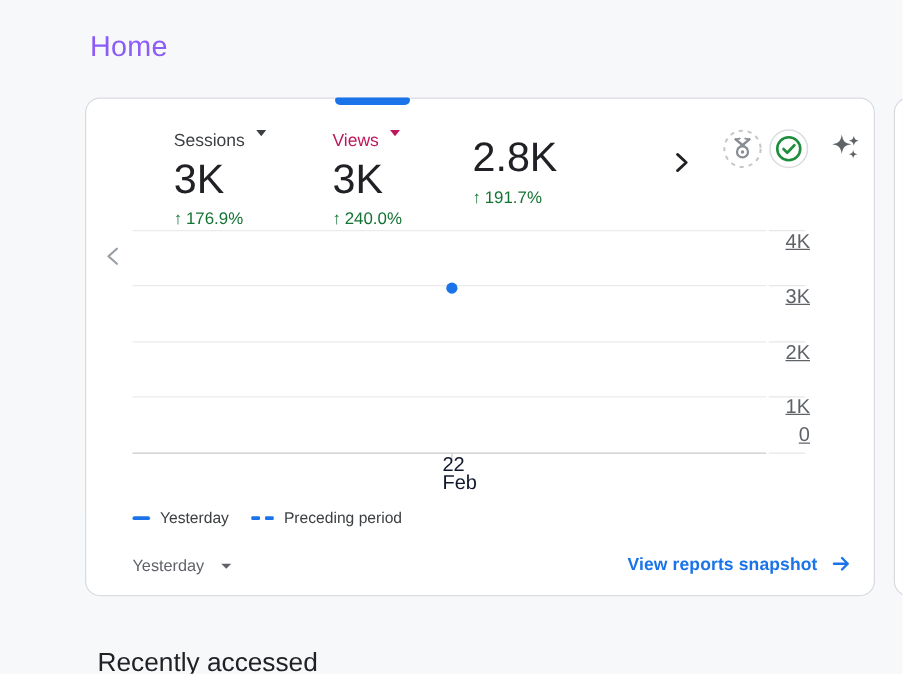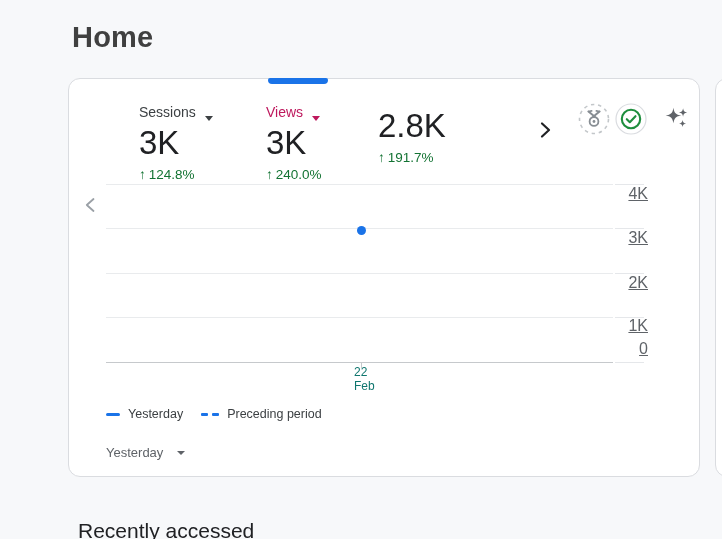--- a/index.html
+++ b/index.html
@@ -6,21 +6,21 @@
   body{
     position:relative;
     width:722px;height:539px;
     overflow:hidden;
     background:#f7f8fa;
     font-family:"Liberation Sans", sans-serif;
     -webkit-font-smoothing:antialiased;
   }
   .page-title{
     position:absolute;left:72px;top:23px;
-    font-size:29px;line-height:28px;font-weight:700;color:#404040;
+    font-size:23px;line-height:28px;font-weight:400;color:#8b5cf6;
     letter-spacing:.2px;margin:0;
   }
   
   .card{
     position:absolute;left:68px;top:78px;width:632px;height:399px;
     background:#ffffff;border:1px solid #dadce0;border-radius:12px;
     box-sizing:border-box;
   }
   .tab-indicator{
     position:absolute;left:199px;top:-1px;width:60px;height:6px;
@@ -31,21 +31,21 @@
     width:22px;height:22px;cursor:pointer;
   }
   .chev.left{left:11px;top:115px;}
   .chev.right{left:465px;top:40px;}
   
   .metric{position:absolute;top:25px;}
   .metric.m0{left:70px;}
   .metric.m1{left:197px;}
   .metric.m2{left:309px;}
   .metric-label{
-    display:flex;align-items:flex-end;
+    display:flex;align-items:flex-start;
     font-size:14px;line-height:17px;color:#3c4043;
     background:none;border:none;padding:0;cursor:pointer;
     font-family:"Liberation Sans", sans-serif;
   }
   .metric.m1 .metric-label{color:#be185d;}
   .tri{
     width:0;height:0;display:inline-block;margin-left:9px;
     border-left:4.5px solid transparent;border-right:4.5px solid transparent;
     border-top:5px solid currentColor;
   }
@@ -77,21 +77,21 @@
     font-size:16px;line-height:13px;color:#5f6368;text-decoration:underline;
   }
   .ylab.y0{top:108px}.ylab.y1{top:152px}.ylab.y2{top:197px}.ylab.y3{top:240px}.ylab.y4{top:263px}
   .dot{
     position:absolute;left:288px;top:147px;width:9px;height:9px;border-radius:50%;
     background:#1a73e8;
   }
   .xtick{position:absolute;left:292px;top:284px;width:1px;height:5px;background:#c6c9cc;}
   .xlab{
     position:absolute;left:285px;top:287px;
-    font-size:12px;line-height:13.5px;color:#0f766e;
+    font-size:16px;line-height:13.5px;color:#0f172a;
   }
   
   .legend{
     position:absolute;left:37px;top:327px;height:16px;
     display:flex;align-items:center;
     font-size:12.5px;color:#3c4043;
   }
   .sw-solid{width:14px;height:3px;border-radius:2px;background:#1a73e8;margin-right:8px;}
   .sw-dash{display:flex;gap:4px;margin-left:18px;margin-right:8px;}
   .sw-dash i{width:7px;height:3px;border-radius:1px;background:#1a73e8;display:block;}
@@ -137,21 +137,21 @@
   </button>
 
   <div class="metric m0">
     <button class="metric-label">
       <span>Sessions</span>
       <span class="tri"></span>
     </button>
     <div class="metric-value">3K</div>
     <div class="metric-delta">
       <span>↑</span>
-      <span>124.8%</span>
+      <span>176.9%</span>
     </div>
   </div>
 
   <div class="metric m1">
     <button class="metric-label">
       <span>Views</span>
       <span class="tri"></span>
     </button>
     <div class="metric-value">3K</div>
     <div class="metric-delta">
@@ -235,18 +235,24 @@
         <i></i>
       </span>
     <span>Preceding period</span>
   </div>
 
   <button class="range-btn">
     <span>Yesterday</span>
     <span class="tri"></span>
   </button>
 
+  <a class="snapshot-link">
+    <span>View reports snapshot</span>
+    <svg width="18" height="18" viewBox="0 0 18 18">
+      <path d="M3.2 9 H14.2 M9.6 4.4 L14.2 9 L9.6 13.6" fill="none" stroke="#1a73e8" stroke-width="1.9" stroke-linecap="round" stroke-linejoin="round"></path>
+    </svg>
+  </a>
 
 </section>
 
 <aside class="side-card"></aside>
 
 <h2 class="section-heading">Recently accessed</h2>
 
 </body></html>

